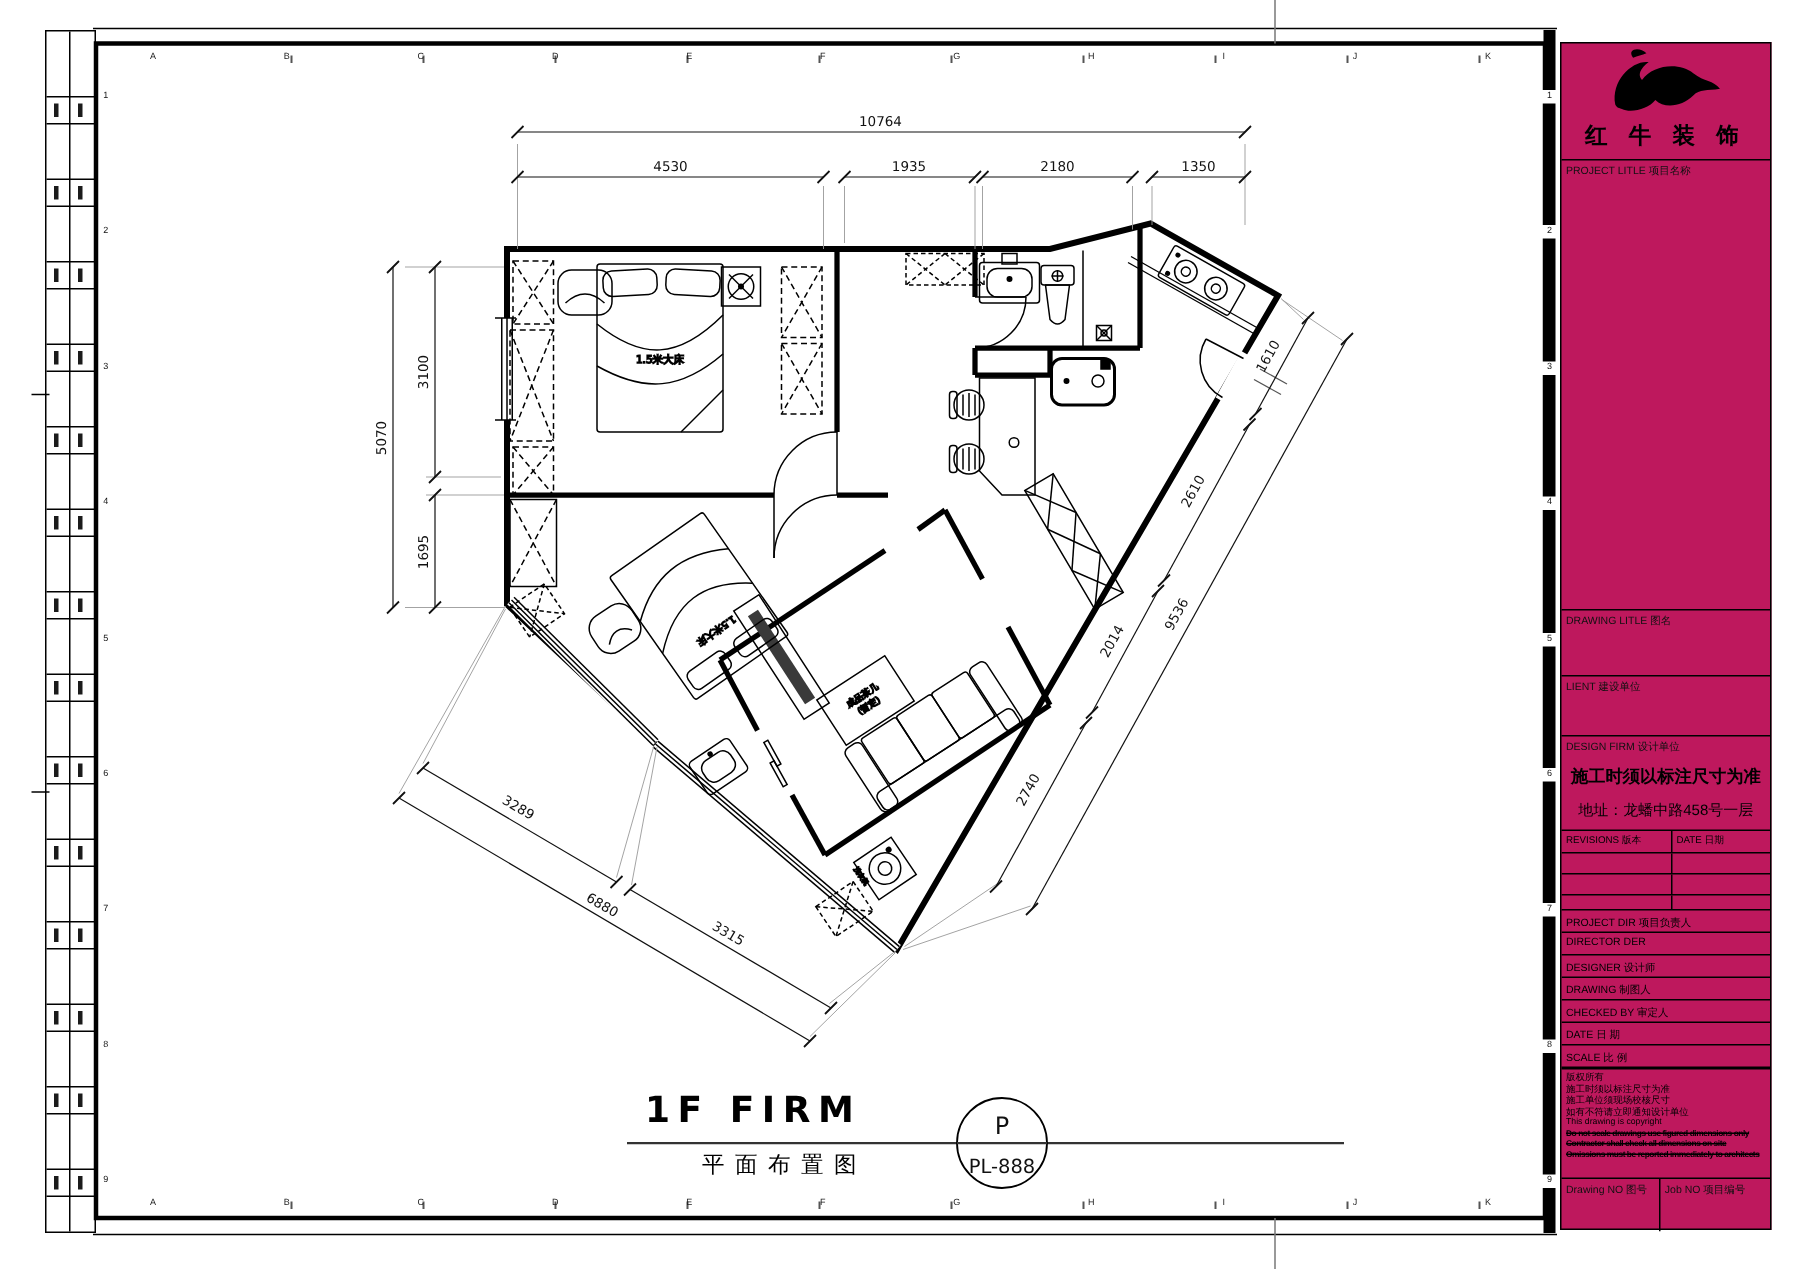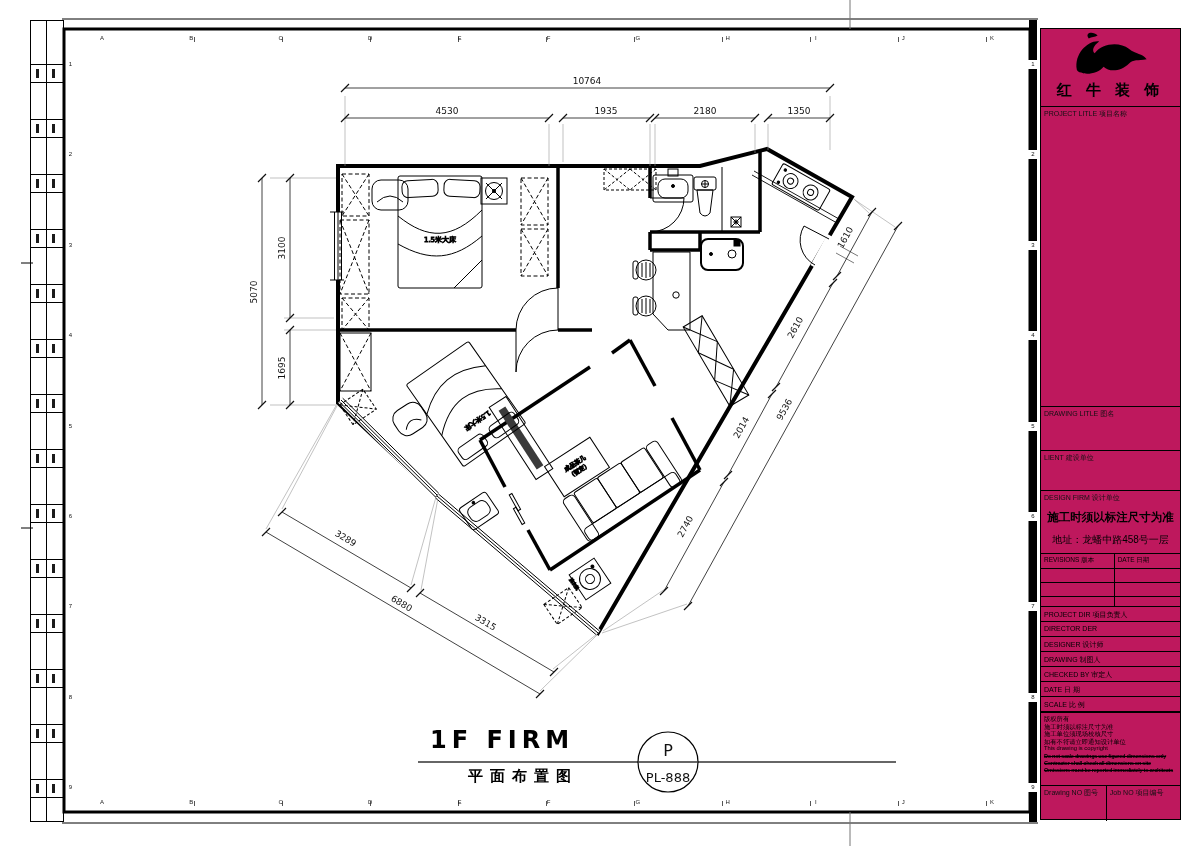--- a/index.html
+++ b/index.html
@@ -56,21 +56,21 @@
   .tb-copy{height:74px;border-top:1.5px solid #000;padding:2px 3px}
   .cr{font-size:6.3px;line-height:7.6px;white-space:nowrap}
   .cr-en{font-size:5.8px}
   .cr-bold{font-weight:700;font-size:5.6px;letter-spacing:-0.3px;text-decoration:line-through;line-height:7.2px;white-space:nowrap}
   .tb-dwg{height:35px;display:flex;padding:0;border-bottom:none}
   .dwg-c1{width:47%;border-right:1px solid #000;height:100%}
   .dwg-c2{width:53%;height:100%}
 
   
   .cap-en{left:430px;top:726px;font-size:24px;font-weight:900;letter-spacing:5px;z-index:3;font-family:"DejaVu Sans","Liberation Sans",sans-serif}
-  .cap-cn{left:468px;top:767px;font-size:15px;letter-spacing:7px;z-index:3;font-weight:700}
+  .cap-cn{left:468px;top:767px;font-size:15px;letter-spacing:7px;z-index:3;font-weight:400}
 </style>
 </head>
 <body>
 
 <svg class="abs" style="left:0;top:0;z-index:1" width="1200" height="846" viewBox="0 0 1200 846">
 
   <g stroke="#000" fill="none">
     <line x1="62" y1="19" x2="1038" y2="19" stroke-width="1"></line>
     <line x1="62" y1="823" x2="1038" y2="823" stroke-width="1"></line>
     <rect x="64" y="29" width="966" height="783" stroke-width="3"></rect>

